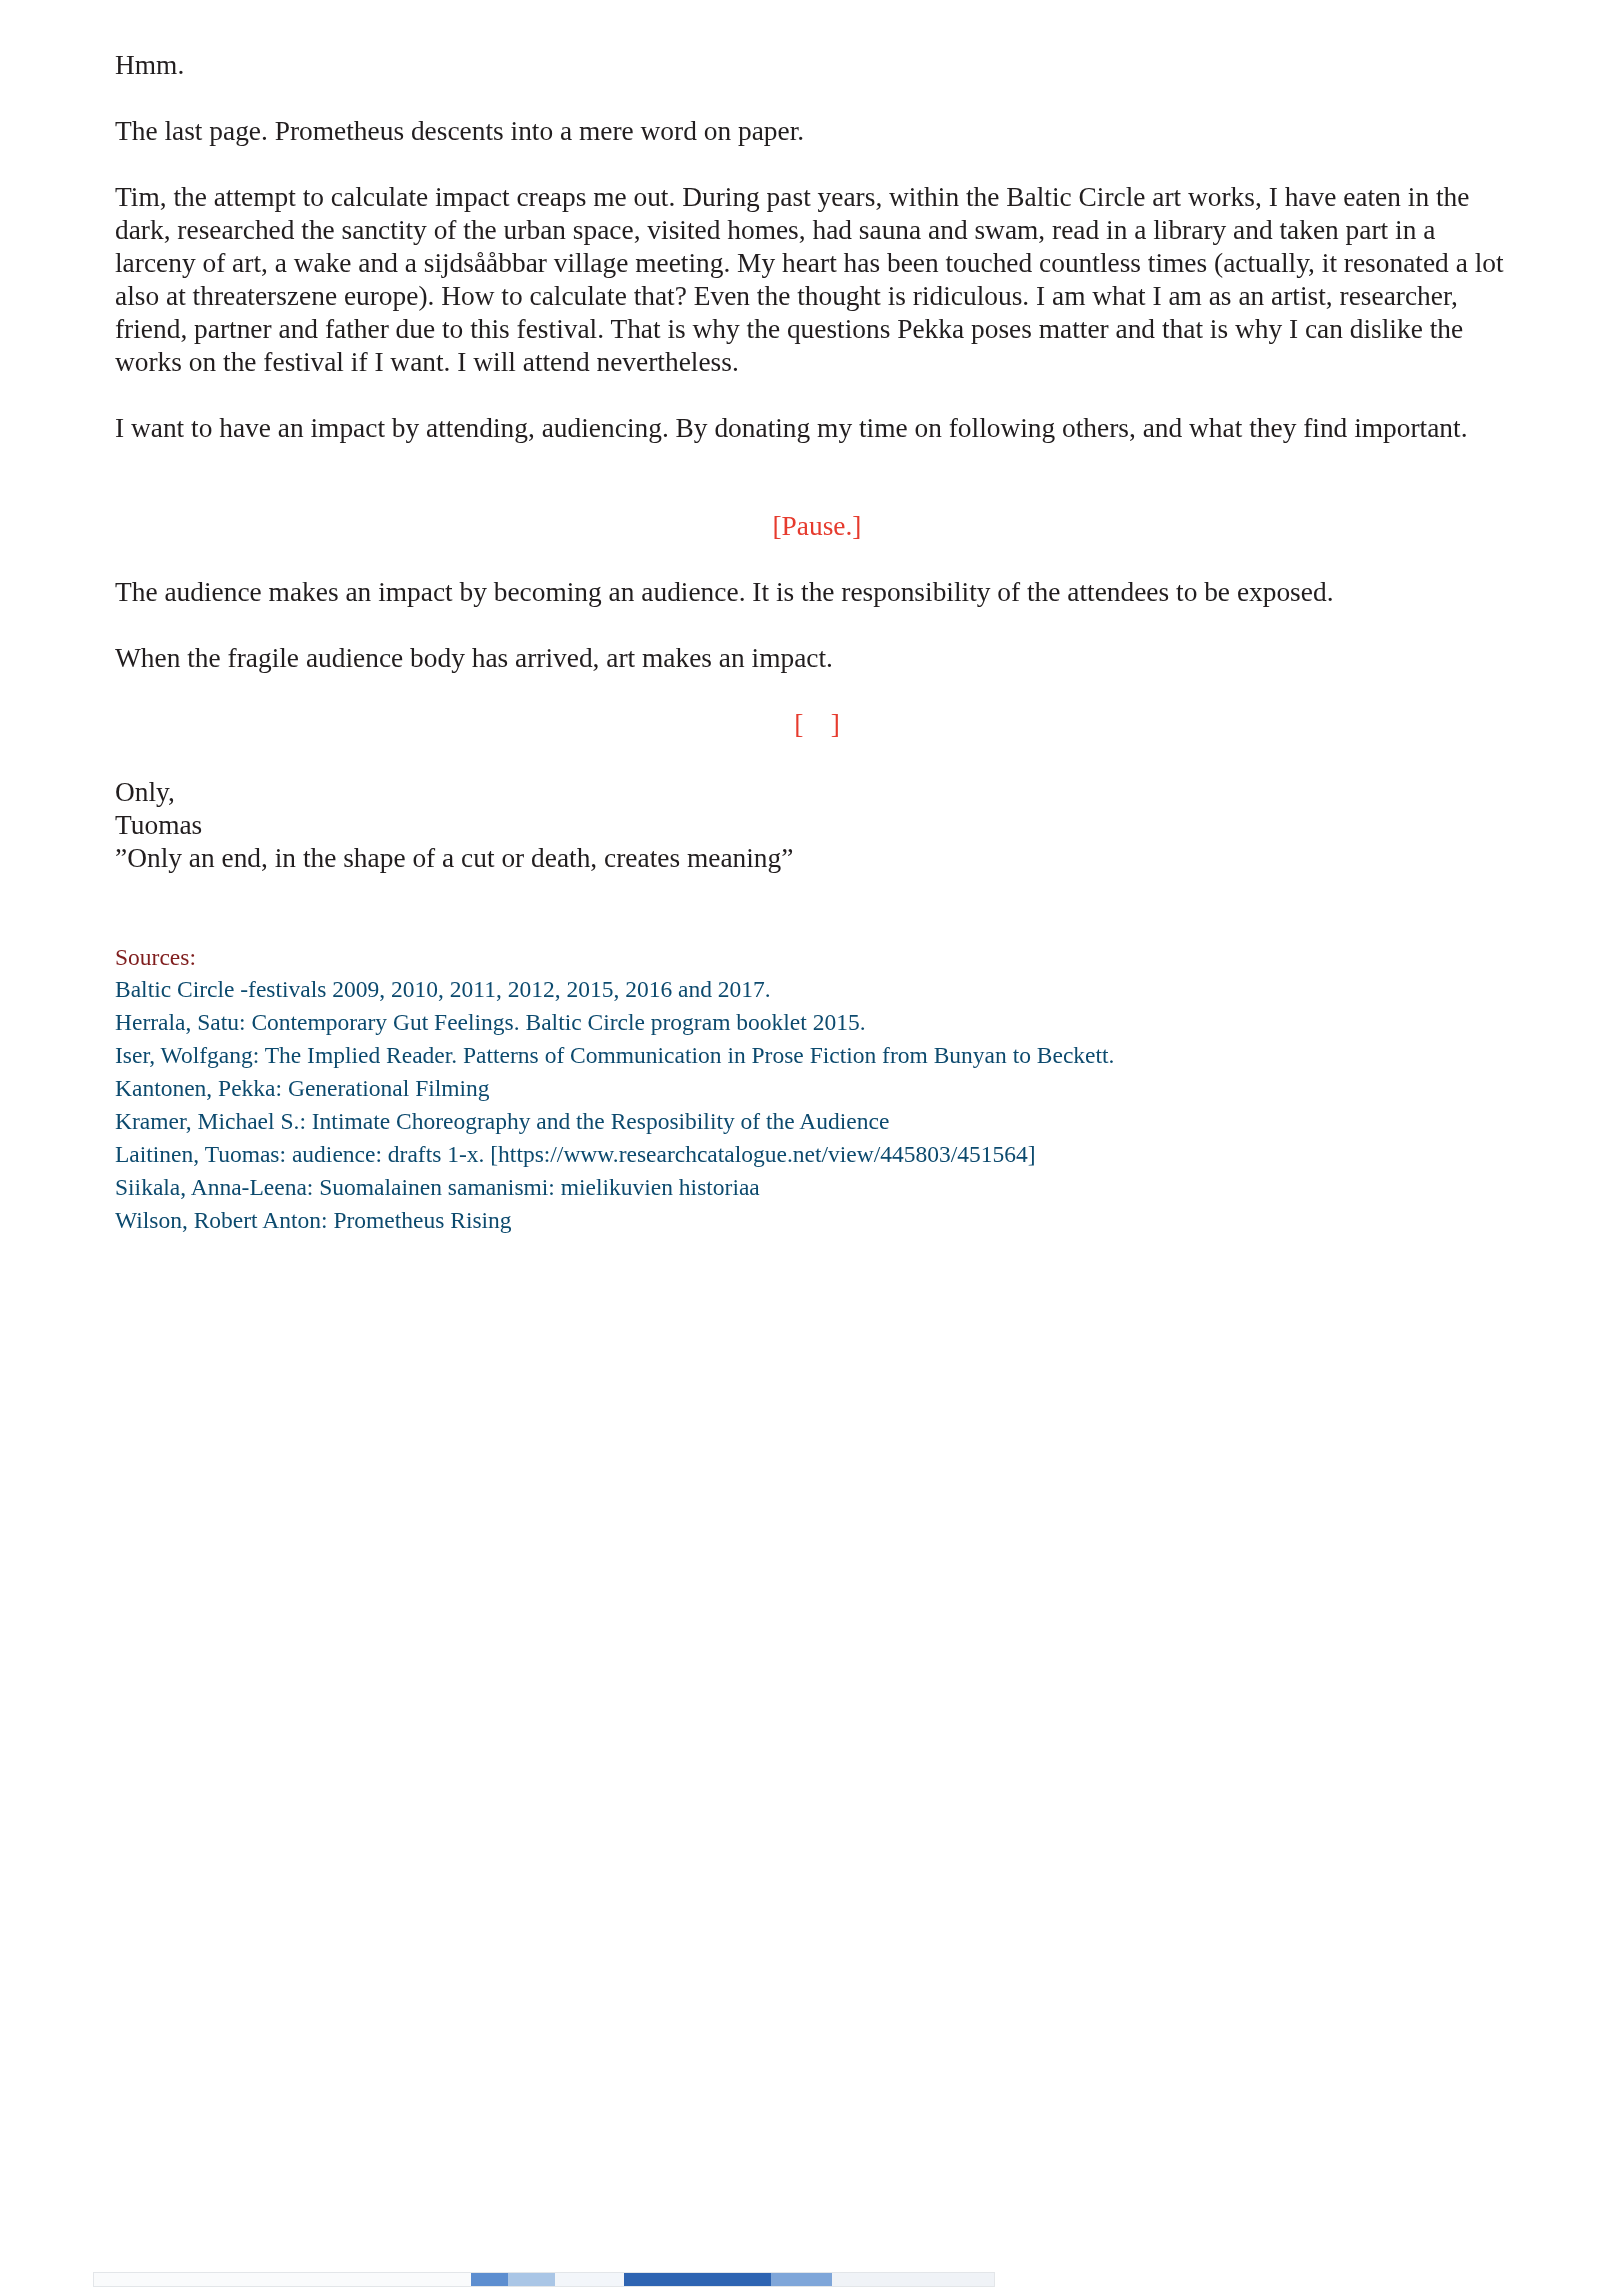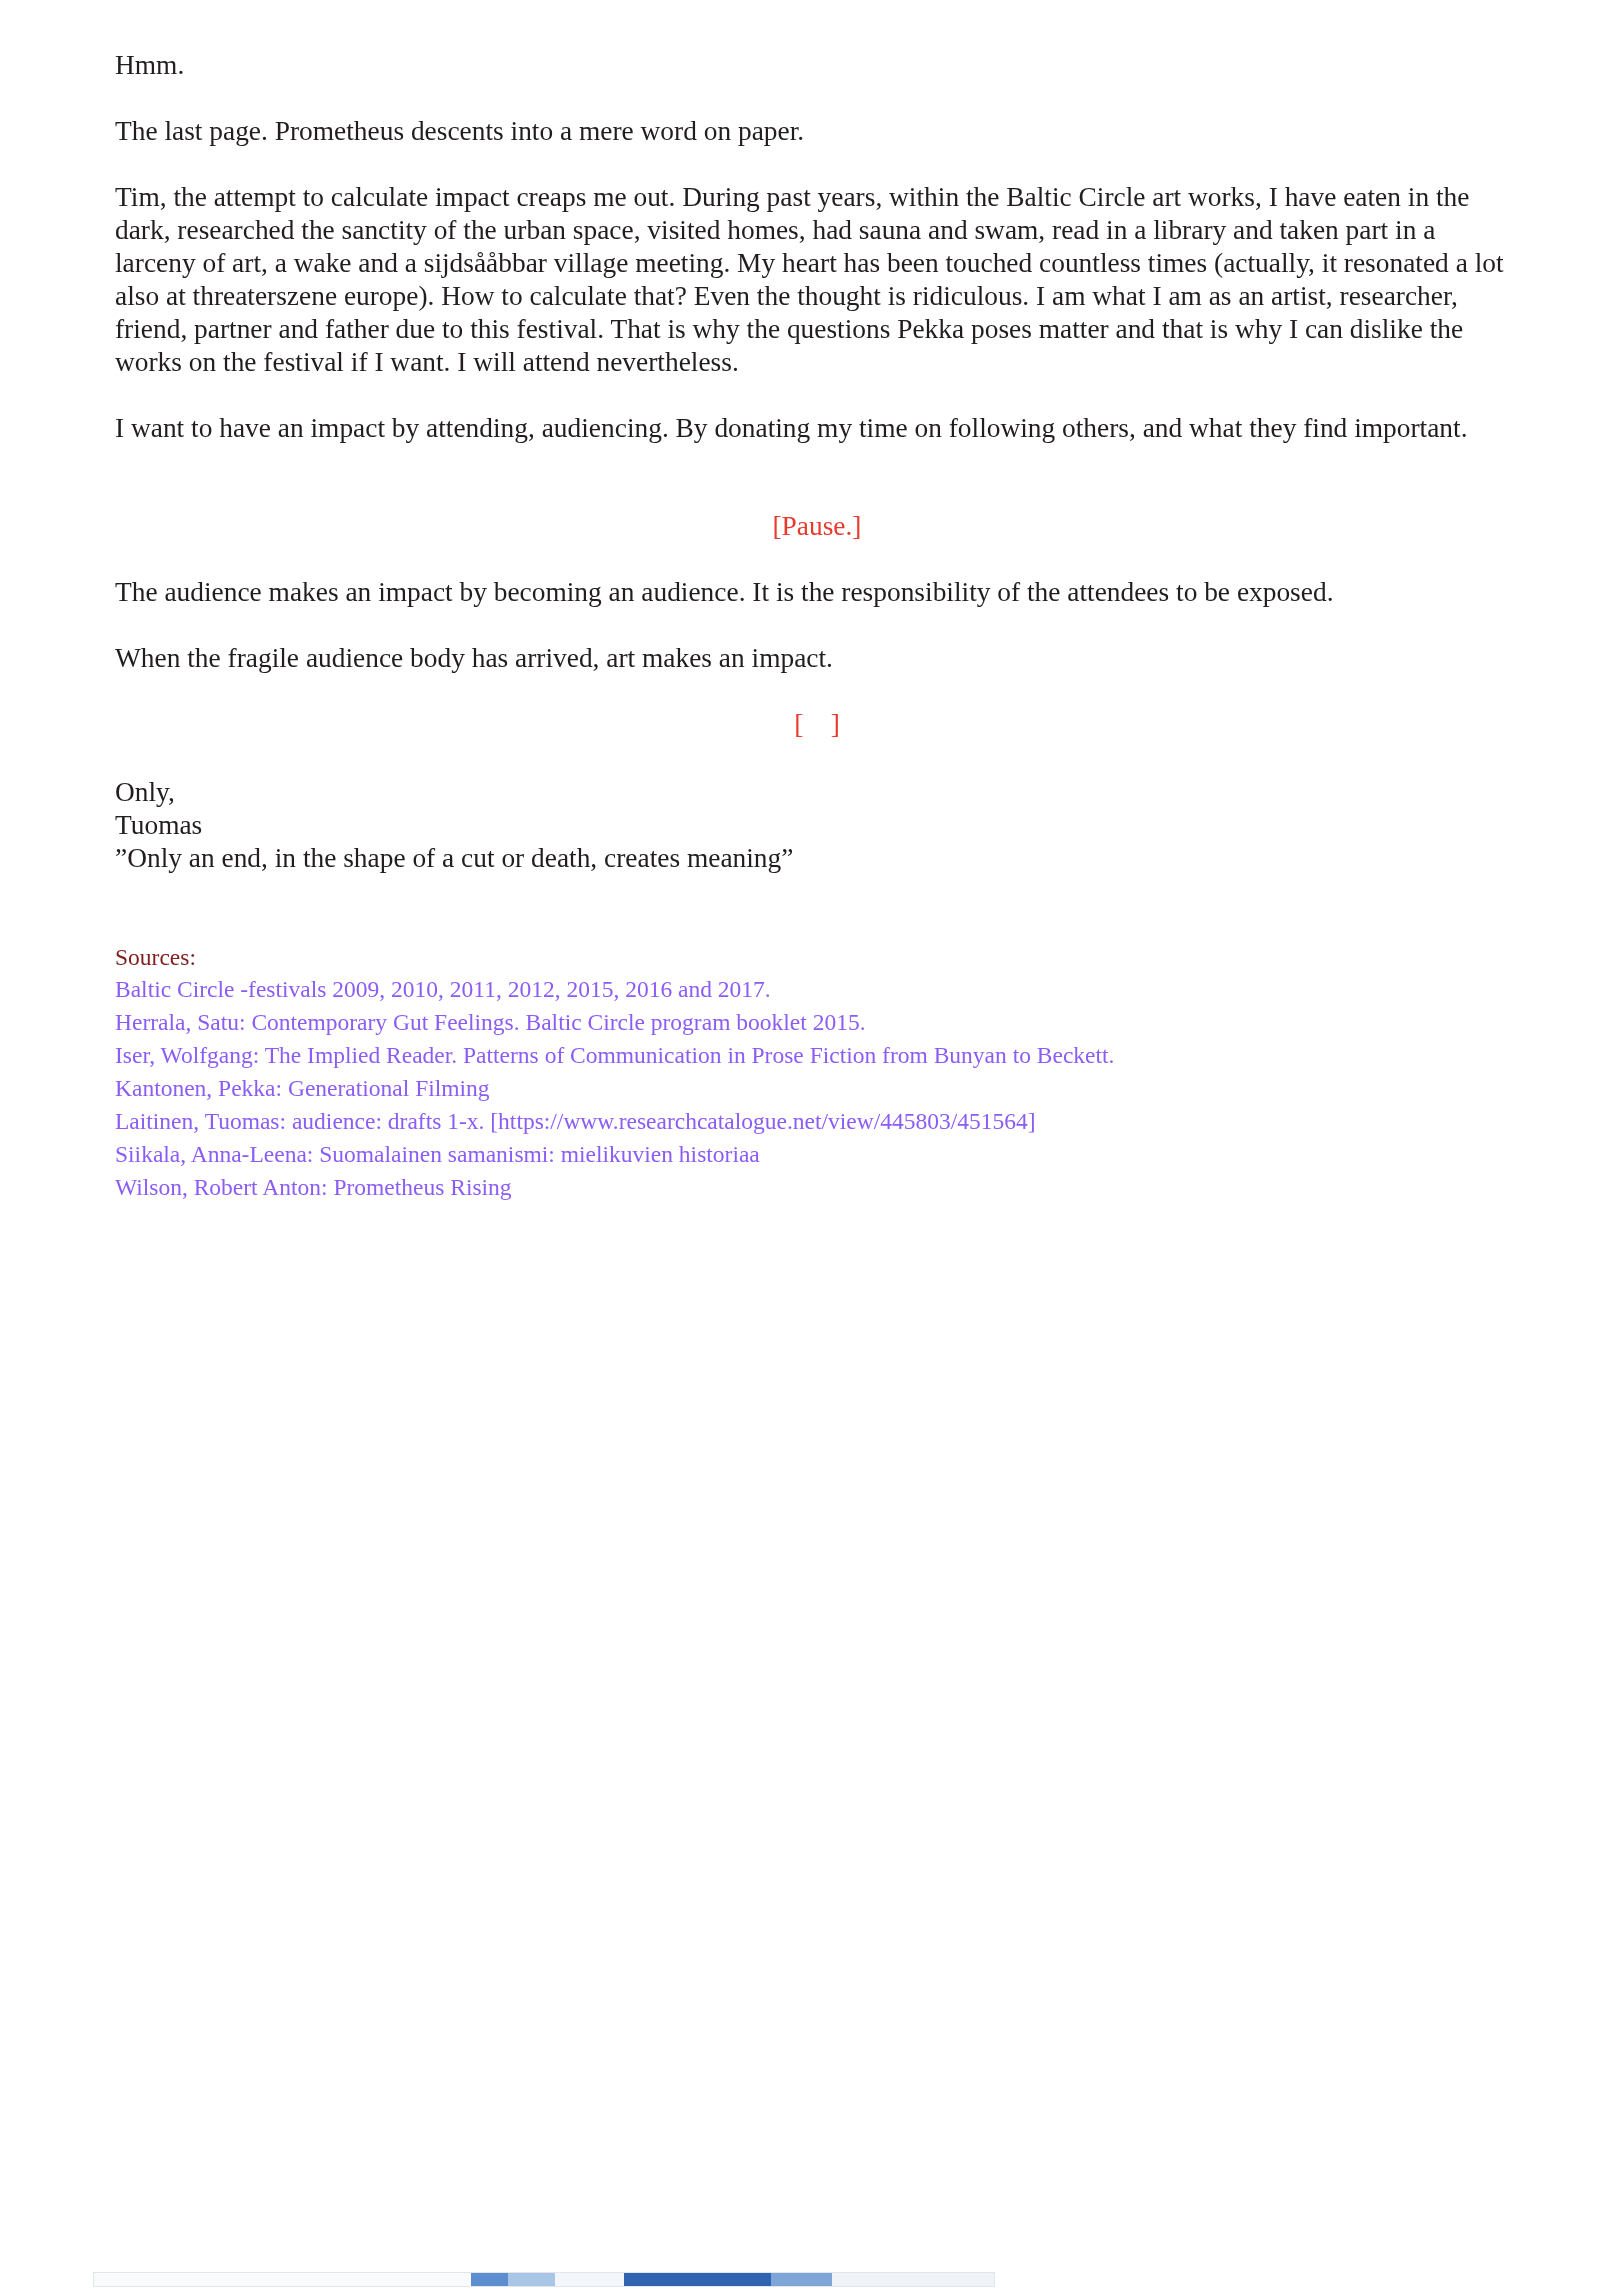--- a/index.html
+++ b/index.html
@@ -47,21 +47,21 @@
   .sources-heading {
     margin-top: 66px !important;
     font-size: 23.5px !important;
     line-height: 32px !important;
     color: #7f1d1d;
   }
   .sources-list p {
     margin: 0;
     font-size: 23.5px;
     line-height: 33px;
-    color: #8b5cf6;
+    color: #0c4a6e;
   }
   .footer-bar {
     position: absolute;
     left: 93px;
     bottom: 5.9px;
     width: 900px;
     height: 12.7px;
     display: flex;
     border: 1px solid #e3e6e9;
     box-sizing: content-box;
@@ -92,20 +92,21 @@
     <p>Tuomas</p>
     <p class="quote">”Only an end, in the shape of a cut or death, creates meaning”</p>
   </div>
 
   <p class="sources-heading">Sources:</p>
   <div class="sources-list">
       <p>Baltic Circle -festivals 2009, 2010, 2011, 2012, 2015, 2016 and 2017.</p>
       <p>Herrala, Satu: Contemporary Gut Feelings. Baltic Circle program booklet 2015.</p>
       <p>Iser, Wolfgang: The Implied Reader. Patterns of Communication in Prose Fiction from Bunyan to Beckett.</p>
       <p>Kantonen, Pekka: Generational Filming</p>
+      <p>Kramer, Michael S.: Intimate Choreography and the Resposibility of the Audience</p>
       <p>Laitinen, Tuomas: audience: drafts 1-x. [https://www.researchcatalogue.net/view/445803/451564]</p>
       <p>Siikala, Anna-Leena: Suomalainen samanismi: mielikuvien historiaa</p>
       <p>Wilson, Robert Anton: Prometheus Rising</p>
     </div>
 </div>
 
 <div class="footer-bar">
     <div class="segment" style="background: rgb(250, 251, 252); width: 377px;"></div>
     <div class="segment" style="background: rgb(93, 142, 208); width: 37px;"></div>
     <div class="segment" style="background: rgb(170, 198, 230); width: 47px;"></div>

